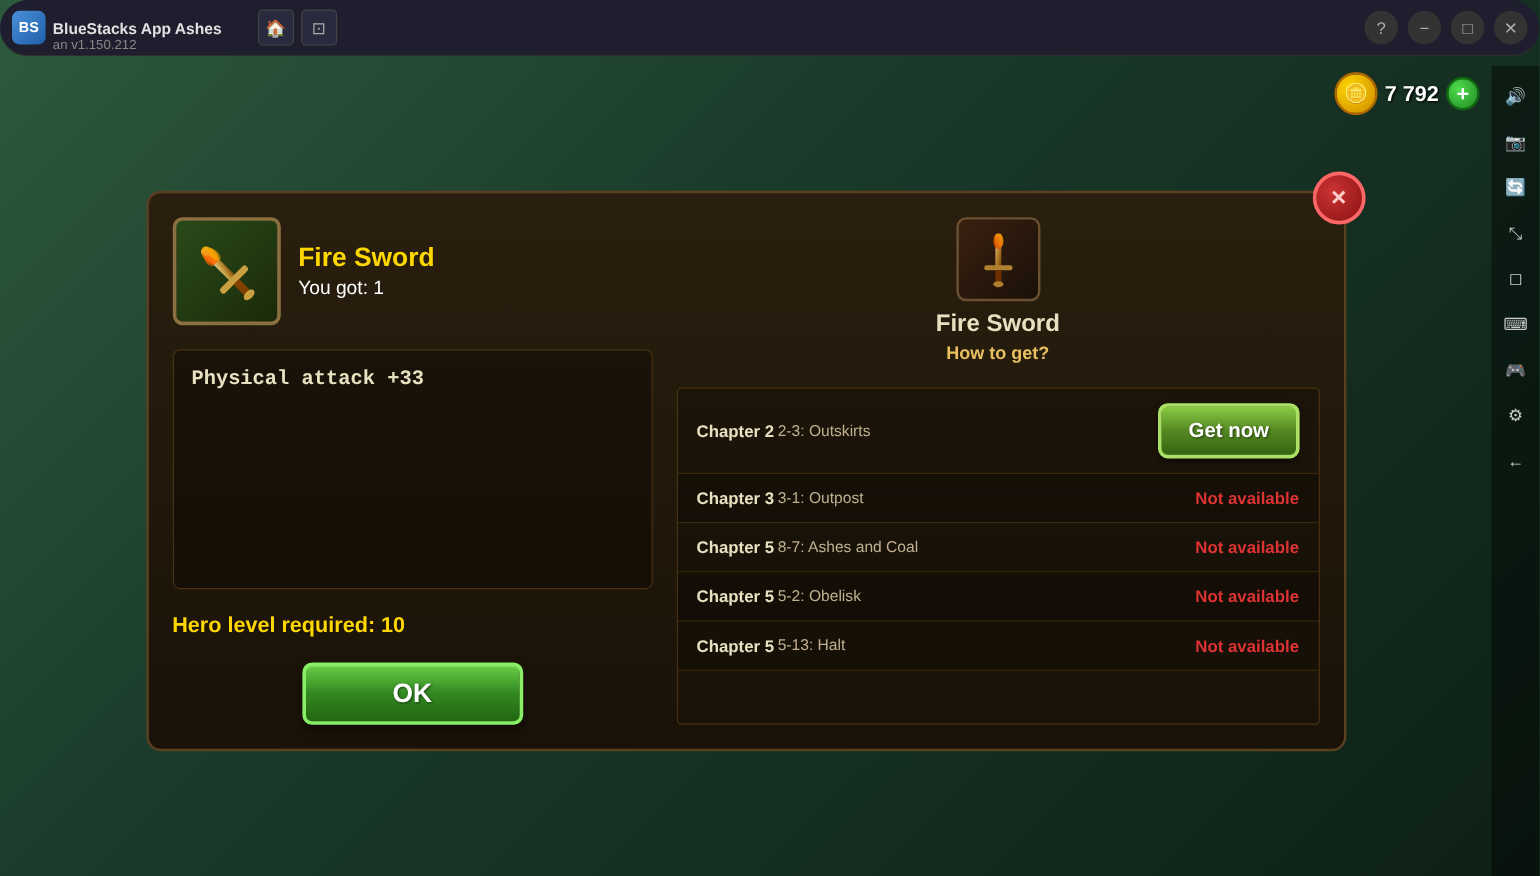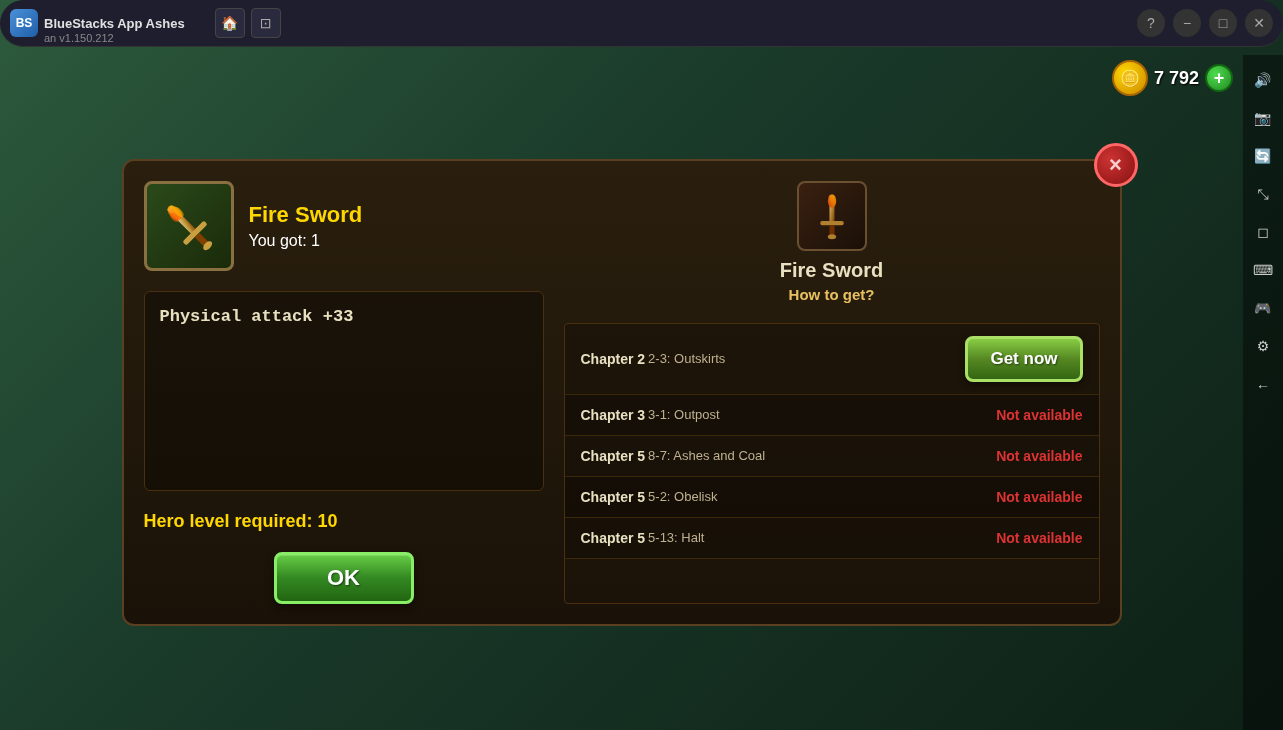--- a/index.html
+++ b/index.html
@@ -313,21 +313,21 @@
       margin-bottom: 20px;
     }
 
     .hero-level span {
       color: #ffd700;
     }
 
     .ok-btn {
       display: block;
       margin: 0 auto;
-      width: 140px;
+      width: 184px;
       height: 52px;
       background: linear-gradient(180deg, #66cc44 0%, #338822 50%, #226611 100%);
       border: 3px solid #88ee66;
       border-radius: 8px;
       color: white;
       font-size: 22px;
       font-weight: bold;
       cursor: pointer;
       text-shadow: 1px 1px 2px rgba(0,0,0,0.5);
       box-shadow: 0 4px 8px rgba(0,0,0,0.4), inset 0 1px 0 rgba(255,255,255,0.2);

